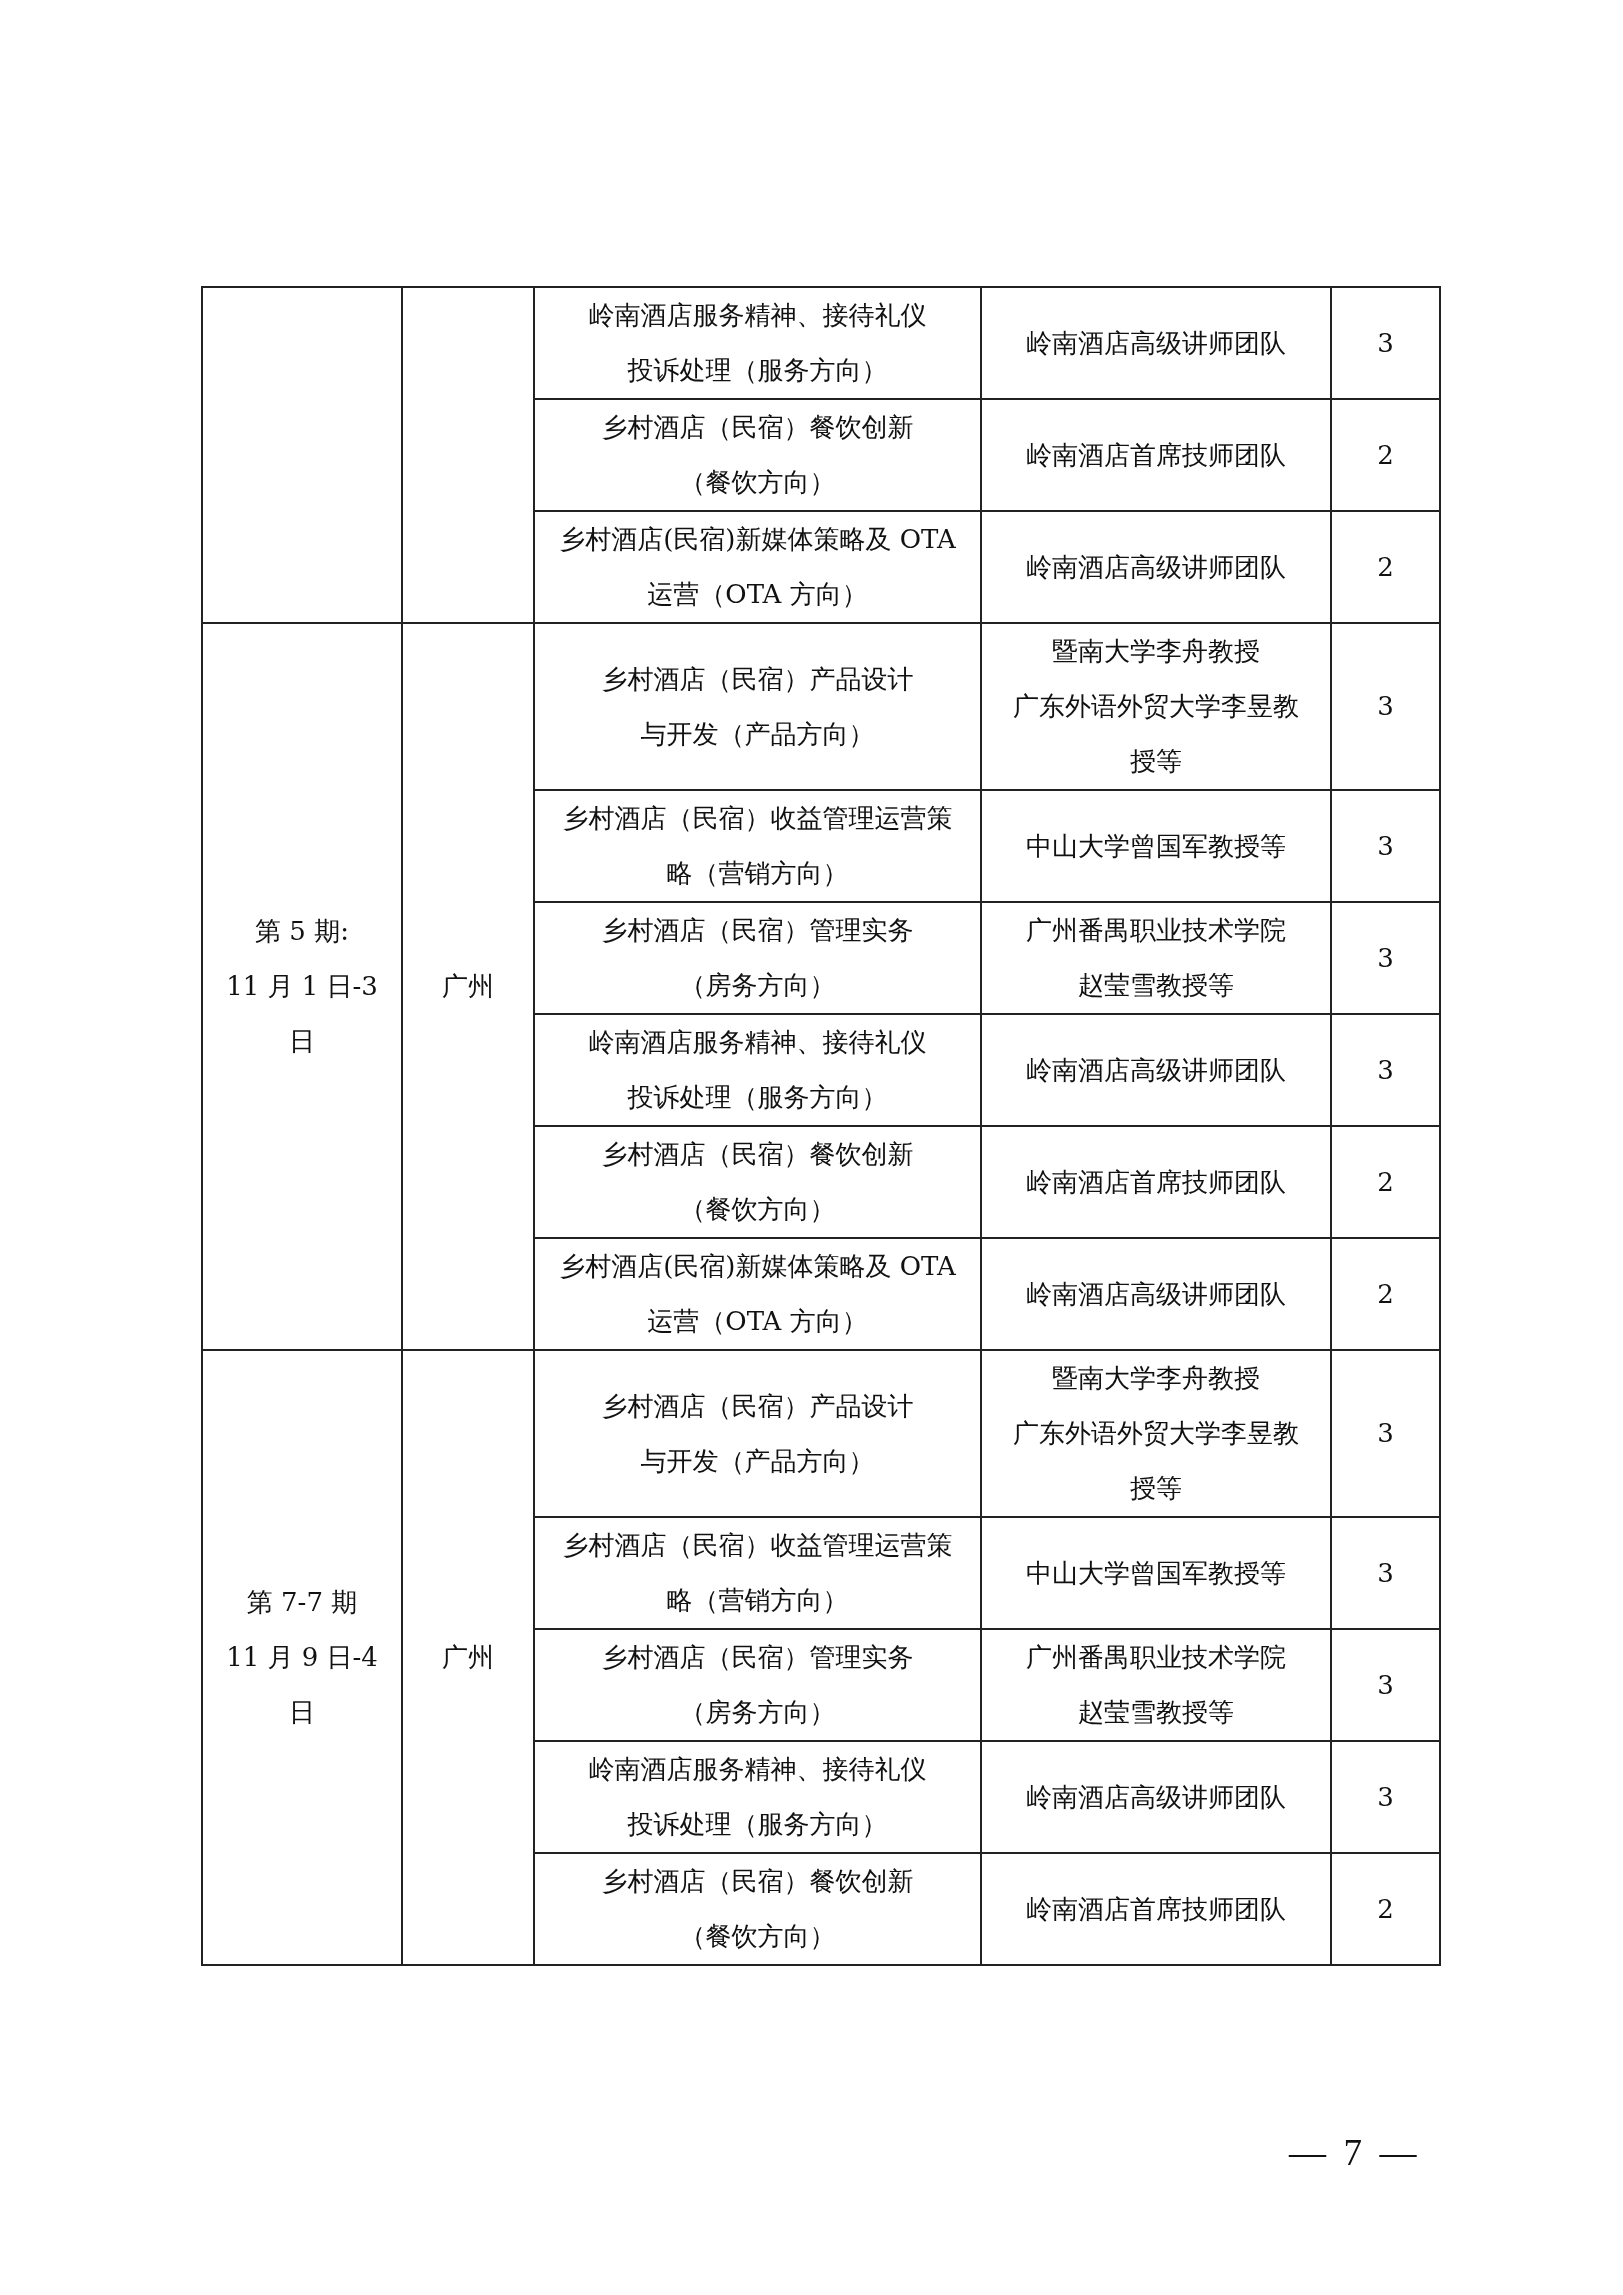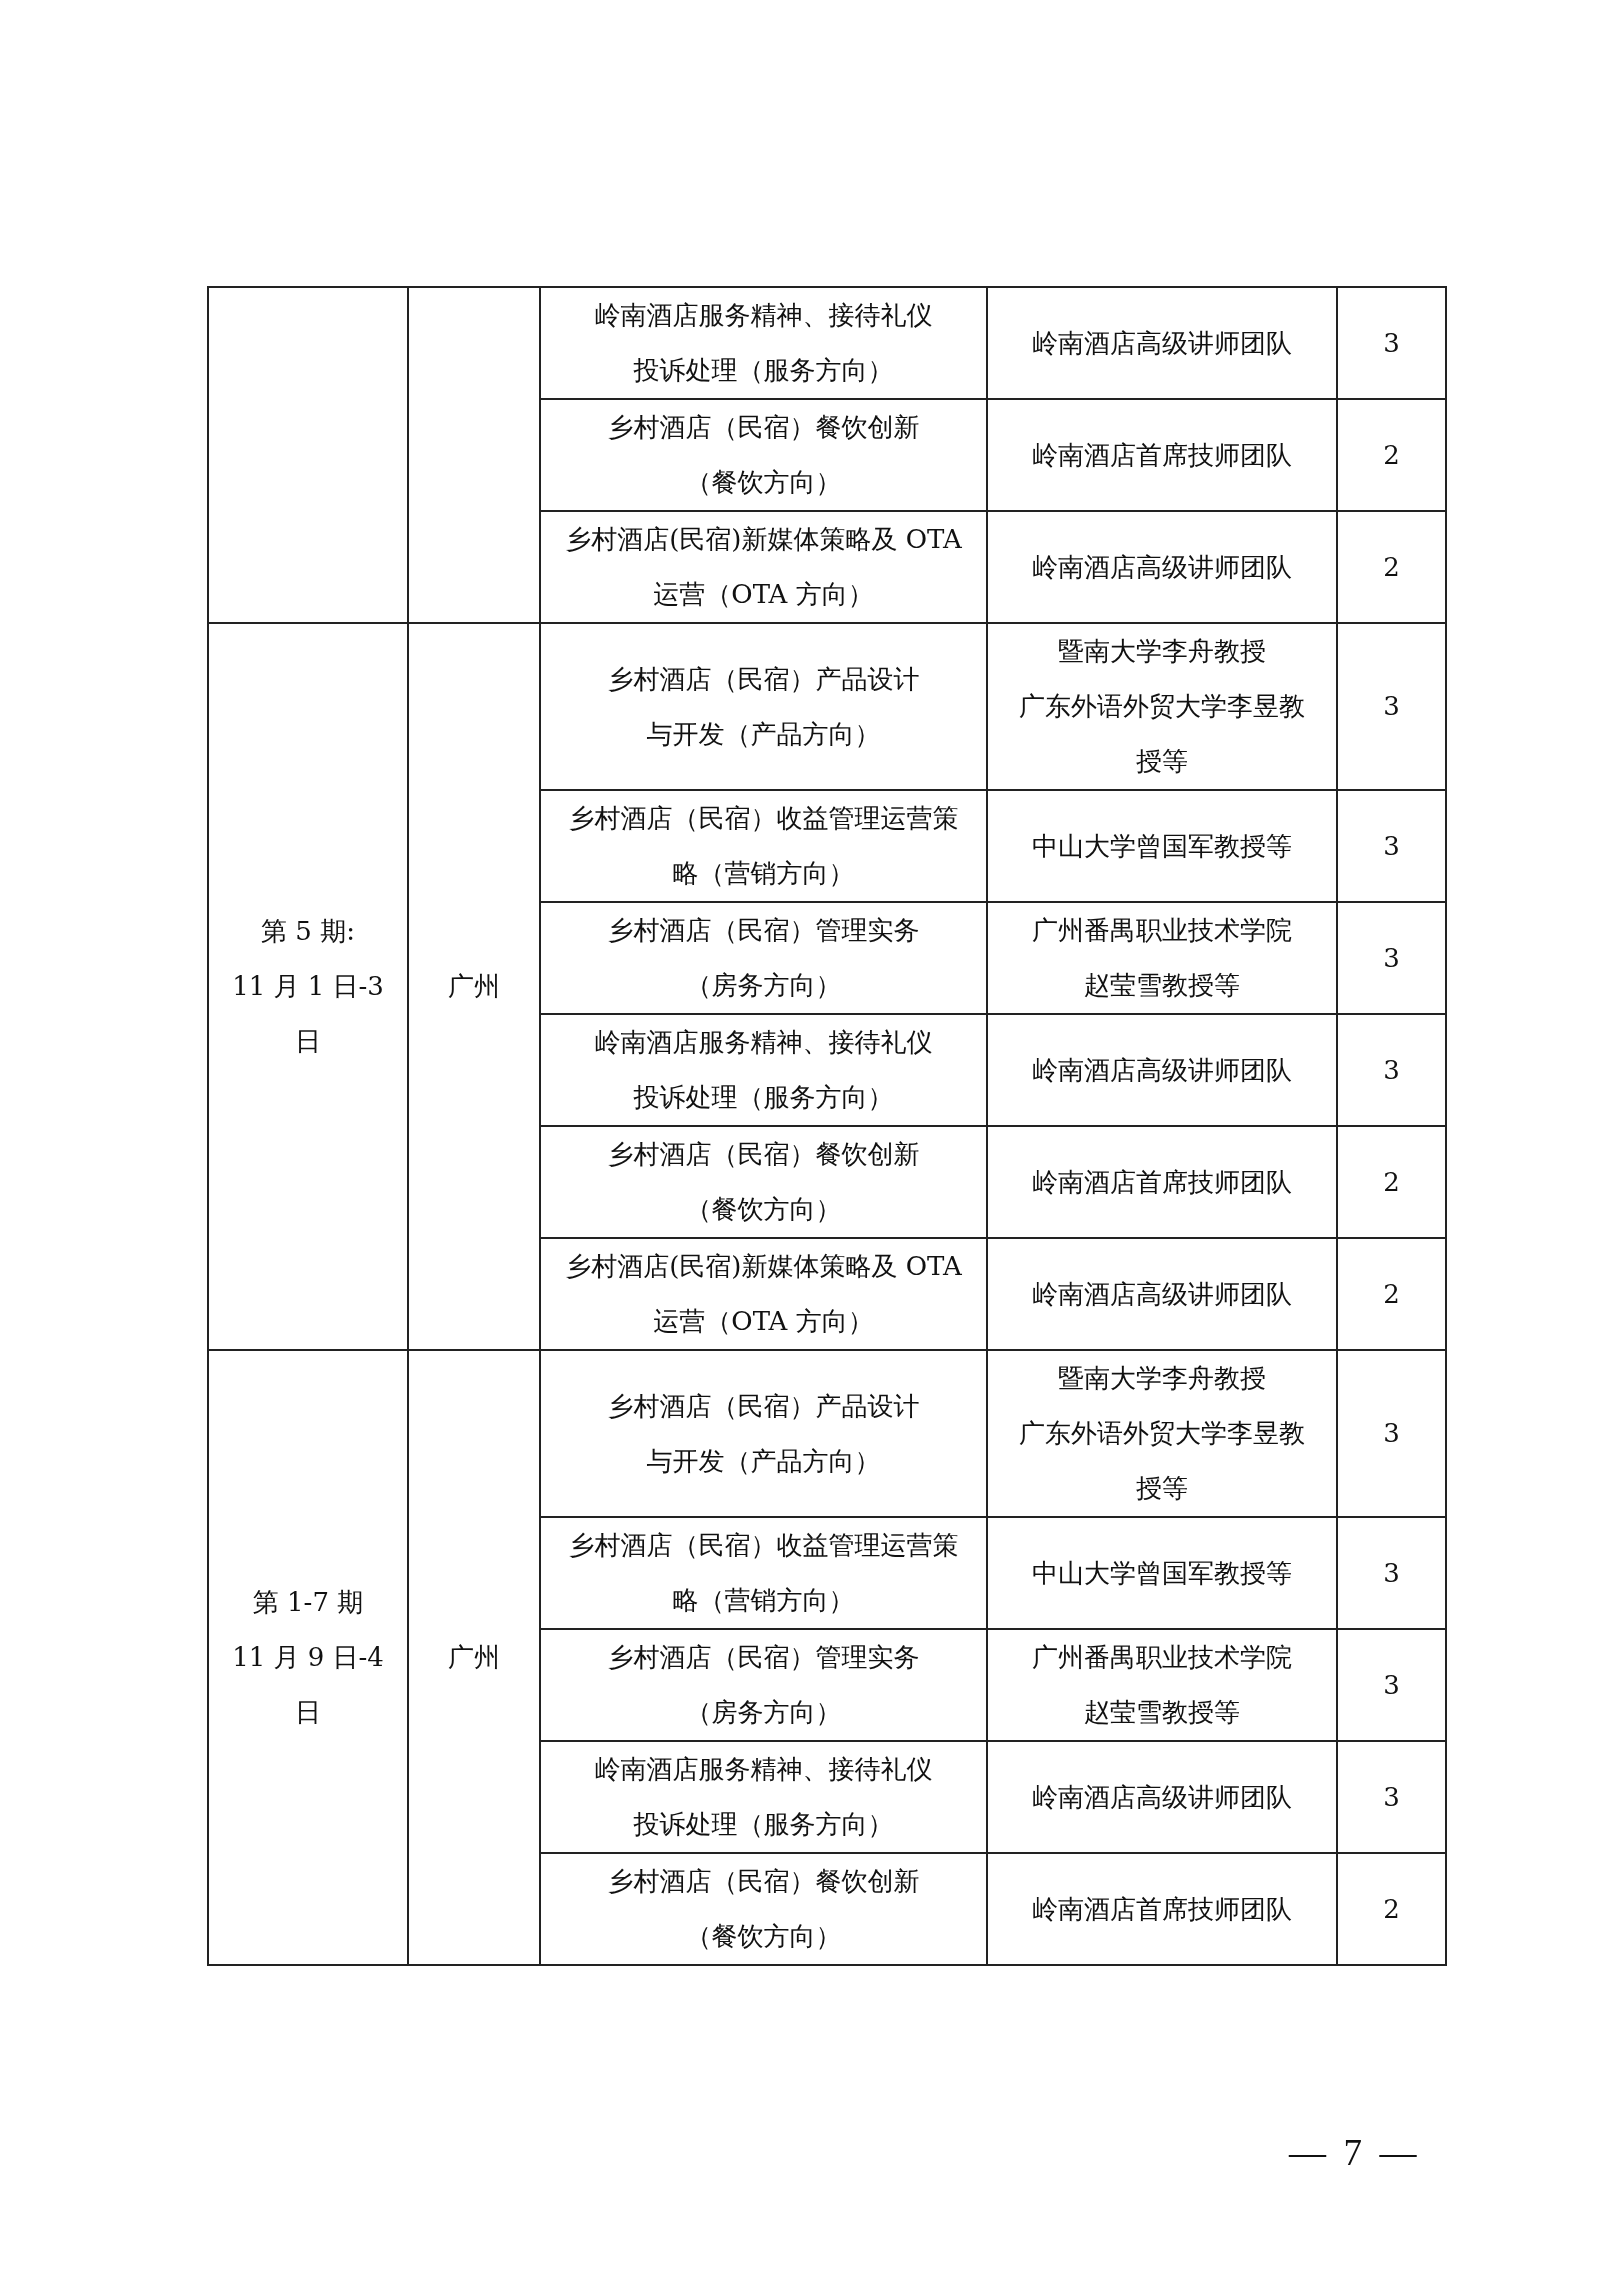--- a/index.html
+++ b/index.html
@@ -1,18 +1,18 @@
 <!DOCTYPE html>
 <html style="font-size:11px"><head>
 <meta charset="utf-8">
 <style>
   html, body { margin:0; padding:0; background:#fff; }
   body { width:1623px; height:2295px; position:relative; overflow:hidden;
          font-family:"DejaVu Serif","Liberation Serif",serif; color:#111; }
-  table.sched { position:absolute; left:207px; top:286px; width:1237px;
+  table.sched { position:absolute; left:201px; top:286px; width:1237px;
     border-collapse:collapse; table-layout:fixed;padding-left:12px; }
   table.sched td { border:2px solid #222; text-align:center; vertical-align:middle;
     font-size:26px; line-height:55px; padding:0 9.5px; box-sizing:border-box; }
   td.period { text-align:left; padding-left:16.4px; line-height:55px;border-radius:15px; }
   td.num { font-size:24.5px; }
   .pn { position:absolute; left:1289px; top:2131px; font-size:37px;
     font-family:"Liberation Serif",serif; letter-spacing:4.1px; }
   .multi span { display:block; }
 </style>
 </head>
@@ -123,21 +123,21 @@
           <span>乡村酒店(民宿)新媒体策略及 OTA</span>
           <span>运营（OTA 方向）</span>
         </td>
         <td class="multi">
           <span>岭南酒店高级讲师团队</span>
         </td>
         <td class="num">2</td>
       </tr>
       <tr style="height: 166px;">
         <td rowspan="5" class="period multi">
-          <span>第 1-7 期</span>
+          <span>第 7-7 期</span>
           <span>11 月 9 日-4</span>
           <span>日</span>
         </td>
         <td rowspan="5">广州</td>
         <td class="multi">
           <span>乡村酒店（民宿）产品设计</span>
           <span>与开发（产品方向）</span>
         </td>
         <td class="multi">
           <span>暨南大学李舟教授</span>

